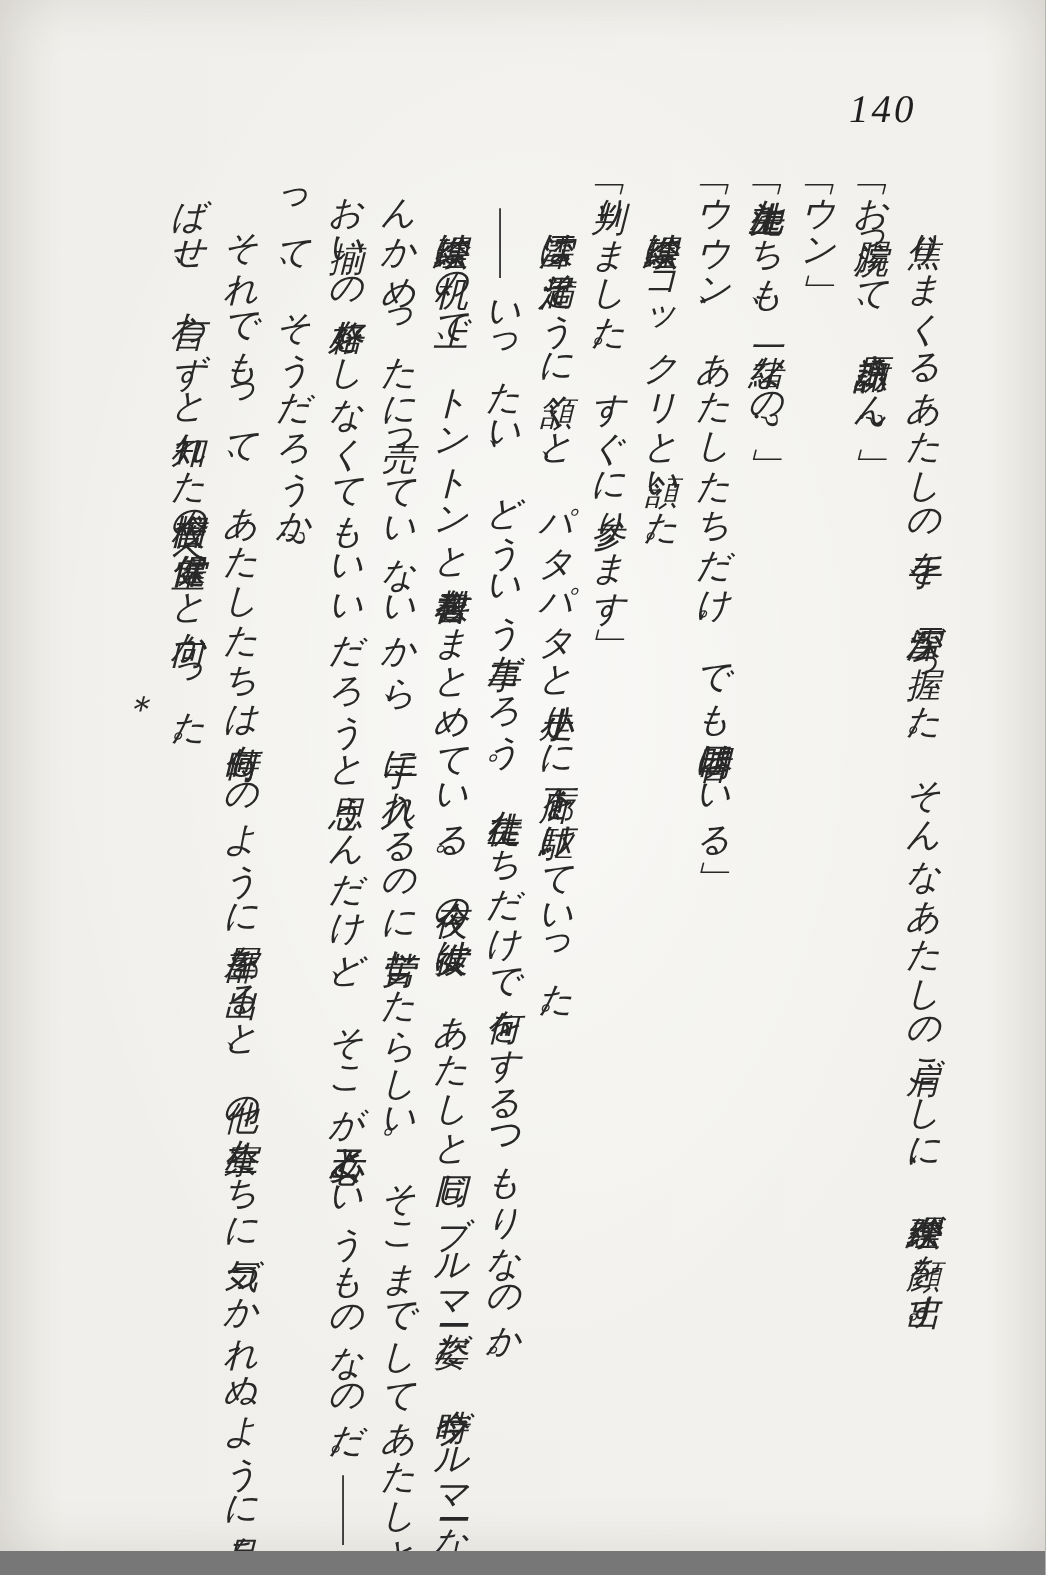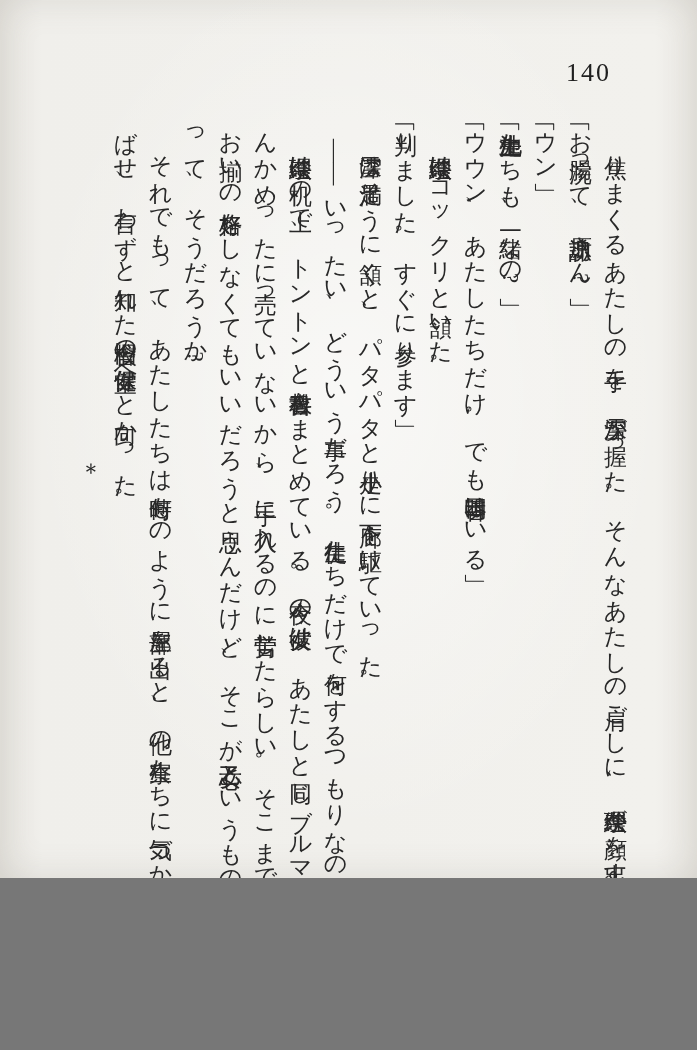--- a/index.html
+++ b/index.html
@@ -3,30 +3,31 @@
 <meta charset="utf-8">
 <style>
   html, body {
     margin: 0;
     padding: 0;
     background: #777;
   }
   .page {
     position: relative;
     width: 697px;
-    height: 878px;
+    height: 1034px;
     margin: 0 auto;
     background:
       radial-gradient(ellipse at 50% 45%, rgba(255,255,255,0.55) 0%, rgba(255,255,255,0) 65%),
       linear-gradient(90deg, #e7e5e0 0%, #f0efeb 6%, #f2f1ed 94%, #e9e7e2 100%);
     background-color: #efeee9;
     overflow: hidden;
     font-family: "Liberation Serif", "DejaVu Serif", serif;
     color: #262626;
     box-shadow: inset 0 0 35px rgba(120,115,105,0.18);
+    font-style: italic;
   }
   .page-number {
     position: absolute;
     top: 58px;
     left: 566px;
     font-size: 26px;
     letter-spacing: 2px;
     color: #1f1f1f;
     font-family: "Liberation Serif", "DejaVu Serif", serif;
   }

